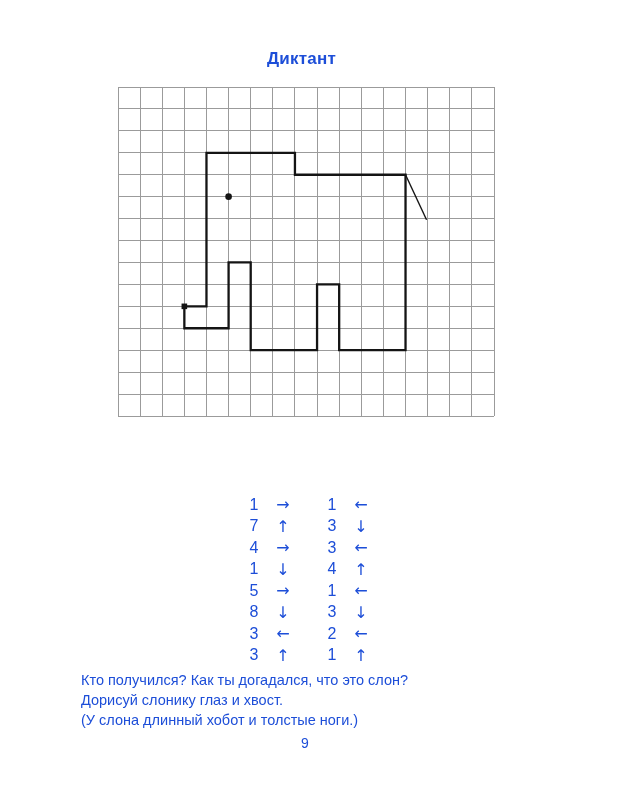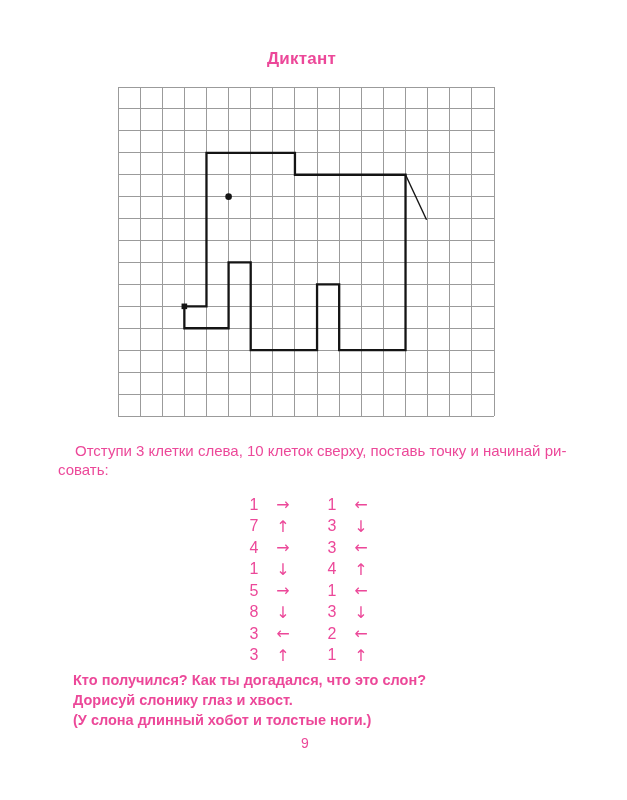--- a/index.html
+++ b/index.html
@@ -2,21 +2,21 @@
 <html><head>
 <meta charset="utf-8">
 <style>
   html, body { margin: 0; padding: 0; background: #ffffff; }
   .page {
     position: relative;
     width: 605px;
     height: 800px;
     background: #ffffff;
     font-family: "Liberation Sans", sans-serif;
-    color: #ec4899;
+    color: #1d4ed8;
     overflow: hidden;
   }
   .title {
     position: absolute;
     top: 49px;
     left: 0;
     width: 603px;
     margin: 0;
     text-align: center;
     font-size: 17px;
@@ -57,26 +57,25 @@
     display: inline-block;
     width: 26px;
     margin-left: 8px;
     text-align: center;
     font-family: "DejaVu Sans", sans-serif;
     font-size: 16px;
   }
   .mnum.rightcol { margin-left: 28px; }
   .questions {
     position: absolute;
-    left: 73px;
+    left: 81px;
     top: 670px;
     font-size: 14.5px;
     line-height: 20px;
     white-space: nowrap;
-    font-weight: bold;
   }
   .page-number {
     position: absolute;
     top: 735px;
     left: 0;
     width: 610px;
     text-align: center;
     font-size: 14px;
   }
 </style>
@@ -123,24 +122,20 @@
         <line x1="0" y1="285.1333333333333" x2="376" y2="285.1333333333333" stroke="#9b9b9b" stroke-width="1"></line>
         <line x1="0" y1="307.06666666666666" x2="376" y2="307.06666666666666" stroke="#9b9b9b" stroke-width="1"></line>
         <line x1="0" y1="329" x2="376" y2="329" stroke="#9b9b9b" stroke-width="1"></line>
       </g>
       <polygon points="66.35294117647058,219.33333333333334 88.47058823529412,219.33333333333334 88.47058823529412,65.8 176.94117647058823,65.8 176.94117647058823,87.73333333333333 287.52941176470586,87.73333333333333 287.52941176470586,263.2 221.1764705882353,263.2 221.1764705882353,197.4 199.05882352941177,197.4 199.05882352941177,263.2 132.70588235294116,263.2 132.70588235294116,175.46666666666667 110.58823529411765,175.46666666666667 110.58823529411765,241.26666666666668 66.35294117647058,241.26666666666668" fill="none" stroke="#141414" stroke-width="2.3" stroke-linejoin="miter"></polygon>
       <line x1="287.52941176470586" y1="87.73333333333333" x2="308.5411764705882" y2="132.69666666666666" stroke="#141414" stroke-width="1.4"></line>
       <circle cx="110.58823529411765" cy="109.66666666666667" r="3.3" fill="#141414"></circle>
       <rect x="63.55294117647058" y="216.53333333333333" width="5.6" height="5.6" fill="#141414"></rect>
     </svg>
 
-  <div class="instructions">
-    <div class="ins-line1">Отступи 3 клетки слева, 10 клеток сверху, поставь точку и начинай ри-</div>
-    <div class="ins-line2">совать:</div>
-  </div>
 
   <div class="moves">
     <div class="move-row">
       <span class="mnum">1</span>
       <span class="marr">→</span>
       <span class="mnum rightcol">1</span>
       <span class="marr">←</span>
     </div>
     <div class="move-row">
       <span class="mnum">7</span>

